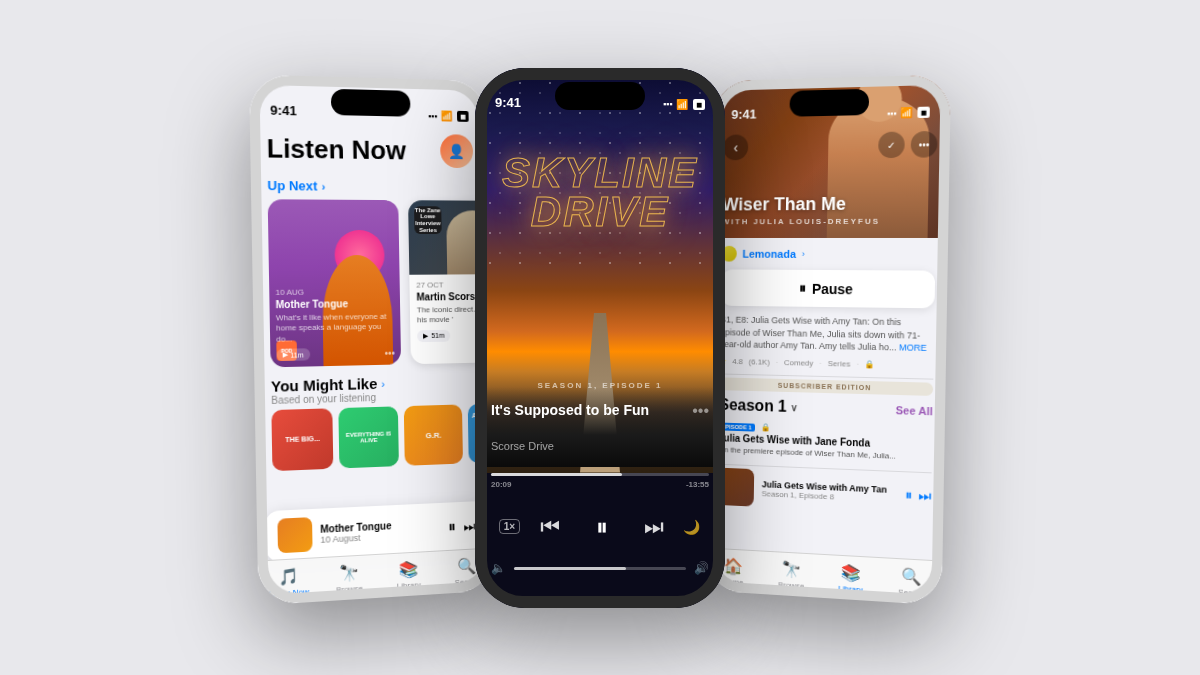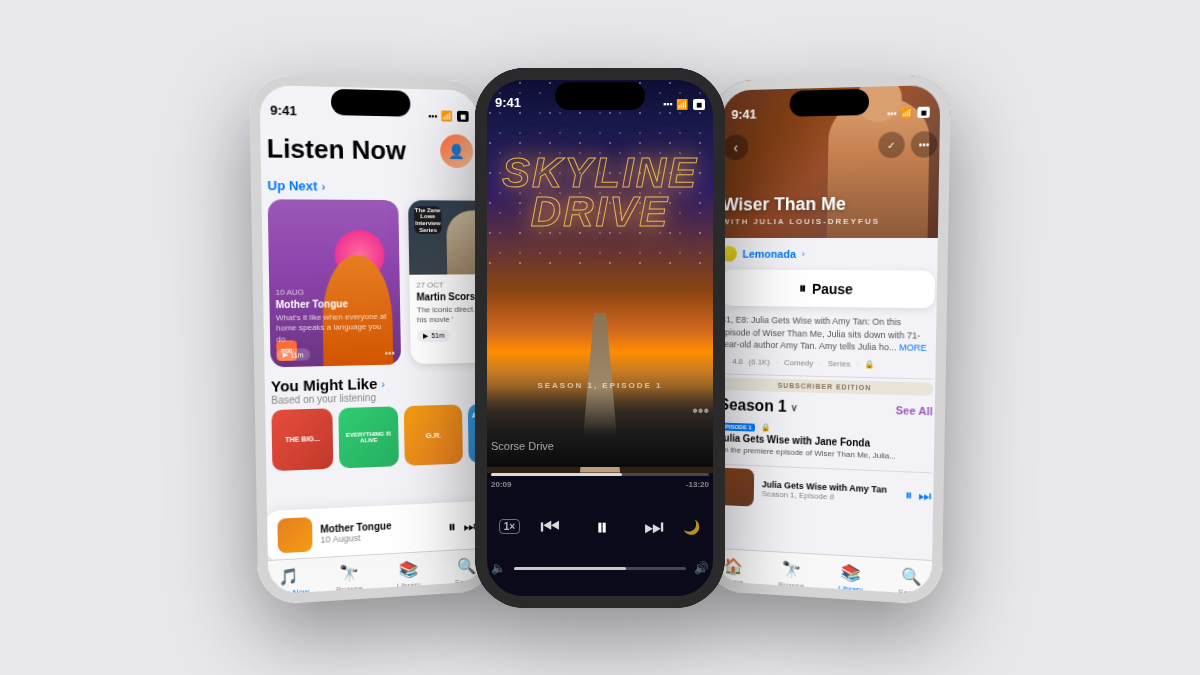--- a/index.html
+++ b/index.html
@@ -1152,30 +1152,31 @@
 
         <div class="dynamic-island"></div>
 
         <div class="skyline-title">
           <span>SKYLINE</span><br>
           <span>DRIVE</span>
         </div>
 
         <div class="ep-label">SEASON 1, EPISODE 1</div>
 
+        <div class="ep-title">It's Supposed to be Fun</div>
         <div class="ep-subtitle">Scorse Drive</div>
         <div class="ep-more">•••</div>
 
         <div class="progress-bar-container">
           <div class="progress-track">
             <div class="progress-fill"></div>
           </div>
           <div class="progress-times">
             <span>20:09</span>
-            <span>-13:20</span>
+            <span>-13:55</span>
           </div>
         </div>
 
         <div class="player-controls">
           <span class="ctrl-btn-sm speed-btn">1×</span>
           <span class="ctrl-btn" style="font-size:22px; color:white;">⏮</span>
           <div class="ctrl-play-pause">
             <span>⏸</span>
           </div>
           <span class="ctrl-btn" style="font-size:22px; color:white;">⏭</span>

